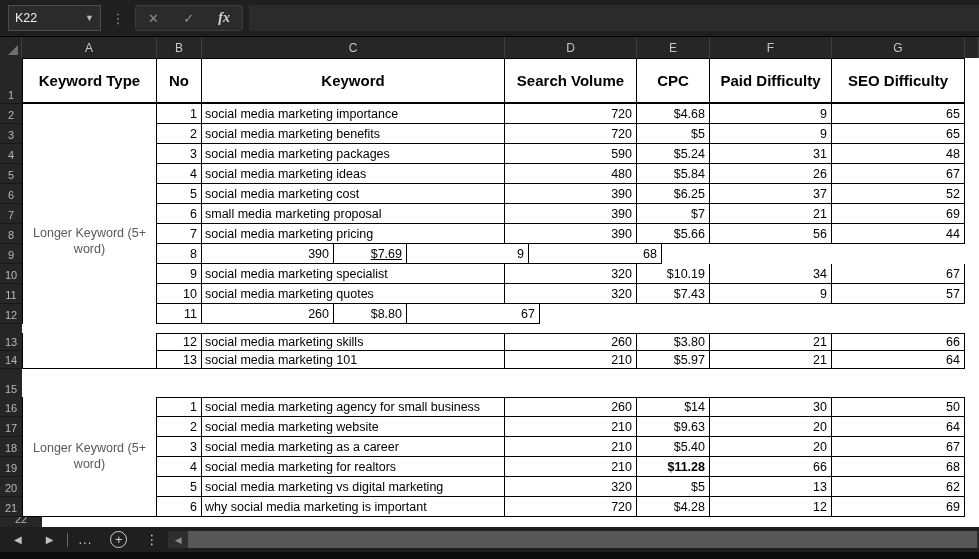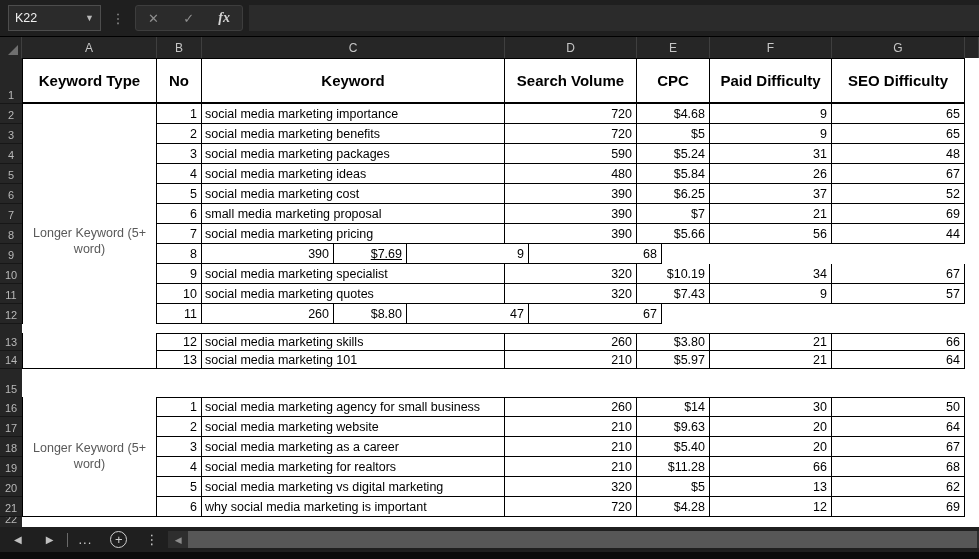--- a/index.html
+++ b/index.html
@@ -195,21 +195,20 @@
             <div class="cell txt" style="width: 303px;">social media marketing quotes</div>
             <div class="cell num" style="width: 132px;">320</div>
             <div class="cell num" style="width: 73px;">$7.43</div>
             <div class="cell num" style="width: 122px;">9</div>
             <div class="cell num" style="width: 133px;">57</div>
           </div>
           <div class="drow" style="height: 20px;">
             <div class="cell num" style="width: 45px;">11</div>
             <div class="cell num" style="width: 132px;">260</div>
             <div class="cell num" style="width: 73px;">$8.80</div>
-            <div class="cell num" style="width: 122px;">47</div>
             <div class="cell num" style="width: 133px;">67</div>
           </div>
         </div>
         <div class="filler"></div>
       </div>
       <div class="band" style="height: 9px;">
         <div class="rh" style="height: 9px; width: 22px; border-bottom: none;"></div>
         <div class="filler"></div>
       </div>
       <div class="band" style="height: 36px;">
@@ -274,21 +273,21 @@
             <div class="cell txt" style="width: 303px;">social media marketing as a career</div>
             <div class="cell num" style="width: 132px;">210</div>
             <div class="cell num" style="width: 73px;">$5.40</div>
             <div class="cell num" style="width: 122px;">20</div>
             <div class="cell num" style="width: 133px;">67</div>
           </div>
           <div class="drow" style="height: 20px;">
             <div class="cell num" style="width: 45px;">4</div>
             <div class="cell txt" style="width: 303px;">social media marketing for realtors</div>
             <div class="cell num" style="width: 132px;">210</div>
-            <div class="cell num" style="width: 73px;">$11.28</div>
+            <div class="cell num" style="width: 73px; font-weight: bold;">$11.28</div>
             <div class="cell num" style="width: 122px;">66</div>
             <div class="cell num" style="width: 133px;">68</div>
           </div>
           <div class="drow" style="height: 20px;">
             <div class="cell num" style="width: 45px;">5</div>
             <div class="cell txt" style="width: 303px;">social media marketing vs digital marketing</div>
             <div class="cell num" style="width: 132px;">320</div>
             <div class="cell num" style="width: 73px;">$5</div>
             <div class="cell num" style="width: 122px;">13</div>
             <div class="cell num" style="width: 133px;">62</div>
@@ -298,21 +297,21 @@
             <div class="cell txt" style="width: 303px;">why social media marketing is important</div>
             <div class="cell num" style="width: 132px;">720</div>
             <div class="cell num" style="width: 73px;">$4.28</div>
             <div class="cell num" style="width: 122px;">12</div>
             <div class="cell num" style="width: 133px;">69</div>
           </div>
         </div>
         <div class="filler"></div>
       </div>
       <div class="band" style="height: 10px;">
-        <div class="rh" style="height: 10px; width: 22px; border-bottom: none;">22</div>
+        <div class="rh" style="height: 10px; width: 42px; border-bottom: none;">22</div>
         <div class="filler"></div>
       </div>
     </div>
 
   <div class="tabbar" id="tabbar">
     <div class="nav-arrows">
       <span class="nav-arrow">◀</span>
       <span class="nav-arrow">▶</span>
     </div>
     <div class="tab-div"></div>

